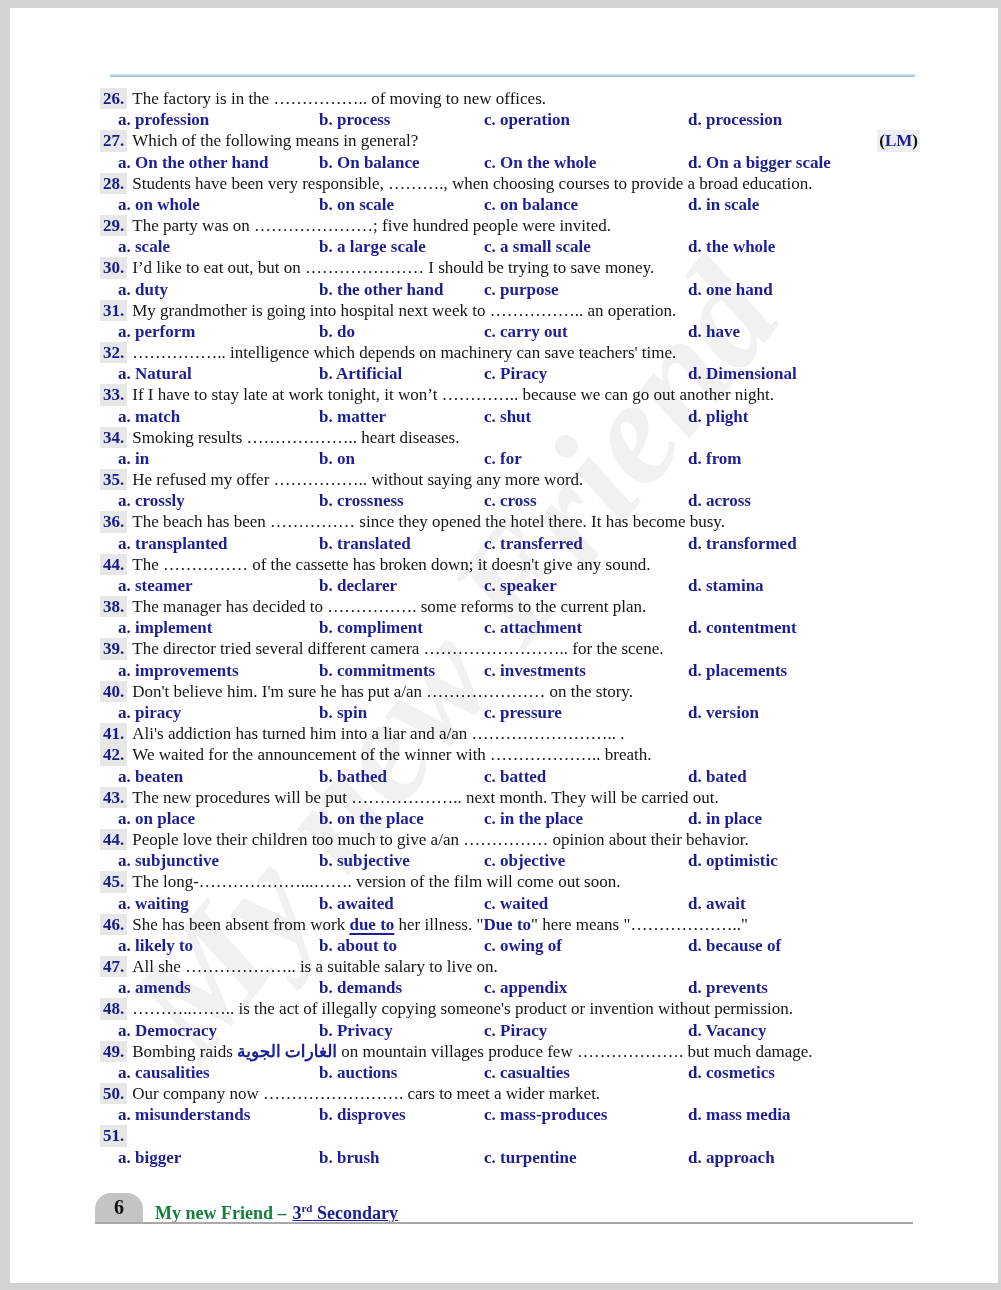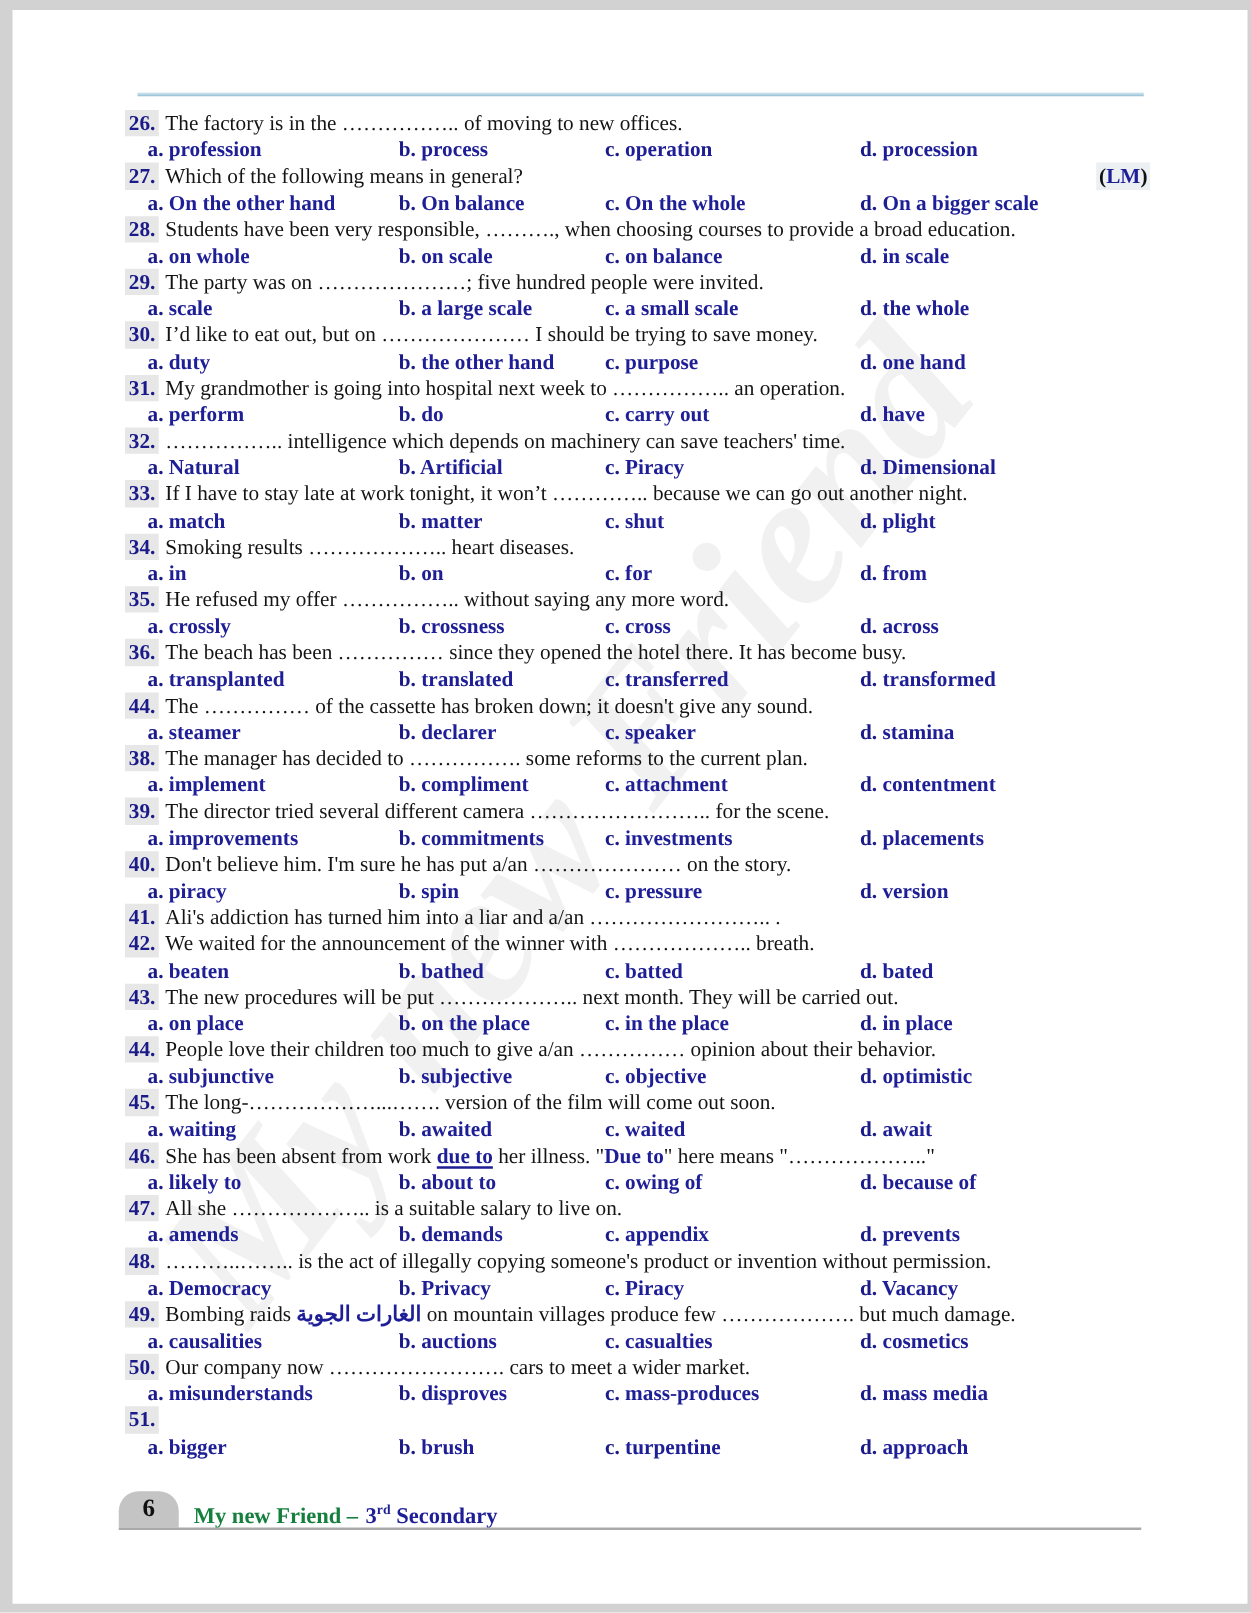--- a/index.html
+++ b/index.html
@@ -64,21 +64,21 @@
   .footer-badge{
     position:absolute;left:85px;top:1185px;width:48px;height:29px;
     background:#c4c4c4;border-radius:16px 16px 0 0;
     text-align:center;font-weight:bold;font-size:20px;line-height:29px;color:#101010;
   }
   .footer-title{
     position:absolute;left:145px;top:1187px;height:26px;line-height:26px;
     font-weight:bold;font-size:18px;white-space:nowrap;
   }
   .ft-black{color:#15803d;}
-  .ft-blue{color:var(--navy);margin-left:6px;}
+  .ft-blue{color:var(--navy);margin-left:6px;text-decoration:underline;}
   .ft-blue sup{font-size:11px;}
   .footer-rule{
     position:absolute;left:85px;top:1214px;width:818px;height:2px;background:#a9a9a9;
   }
 </style>
 </head>
 <body>
 
 <div class="page">
   <div class="watermark">My new Friend</div>

